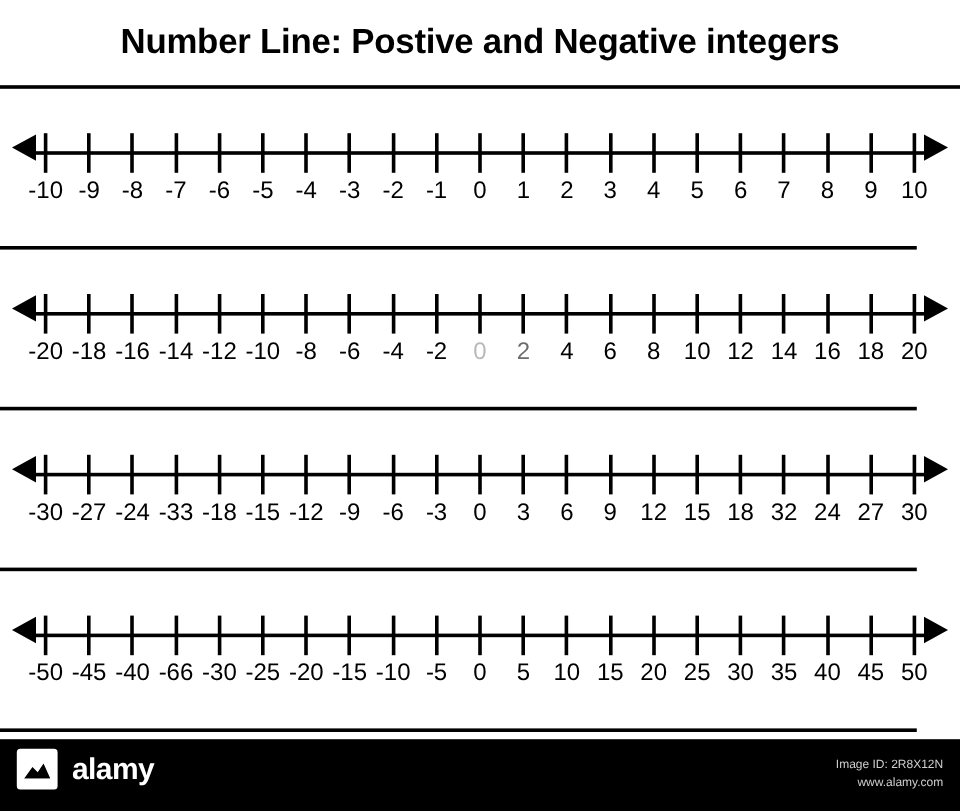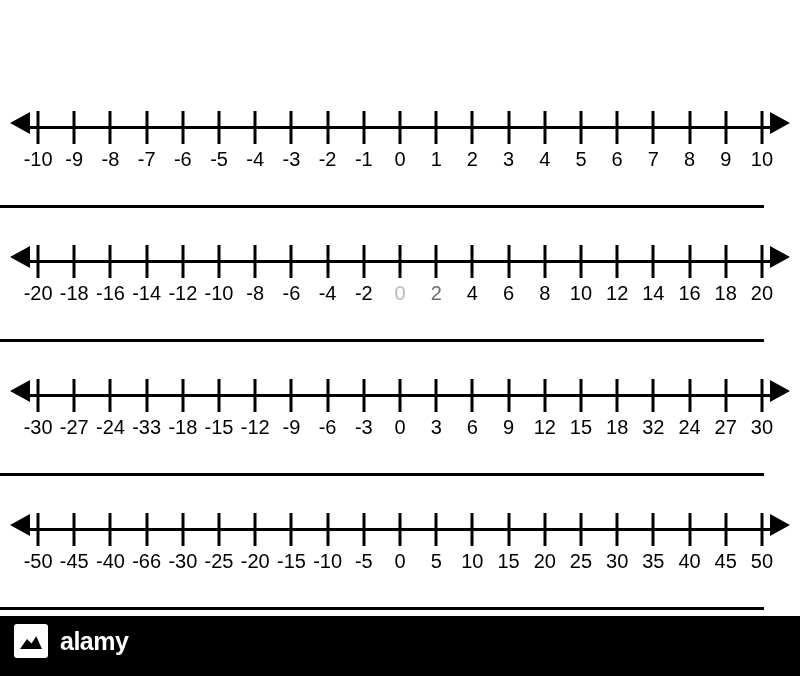--- a/index.html
+++ b/index.html
@@ -156,20 +156,23 @@
     font-size: 10px;
     line-height: 15px;
     color: #cfcfcf;
   }
 </style>
 </head>
 <body>
 
 <div id="page">
 
+  <div class="title-band">
+    <div class="title-text">Number Line: Postive and Negative integers</div>
+  </div>
 
   <div class="panel" id="panel-0" style="top:74px;height:134px;">
     <div class="panel-inner">
       <div class="axis-wrap">
         <div class="arrow left"></div>
         <div class="arrow right"></div>
         <div class="axis-line"></div>
         <div class="ticks">
             <div class="tick" style="left: 3.6%;"></div>
             <div class="tick-label" style="left: 3.6%;">-10</div>
@@ -378,15 +381,19 @@
           </div>
       </div>
     </div>
   </div>
 
   <div class="footer">
     <div class="brand">
       <div class="brand-mark"></div>
       <div class="brand-name">alamy</div>
     </div>
+    <div class="footer-meta">
+      <div>Image ID: 2R8X12N</div>
+      <div>www.alamy.com</div>
+    </div>
   </div>
 
 </div>
 
 </body></html>

